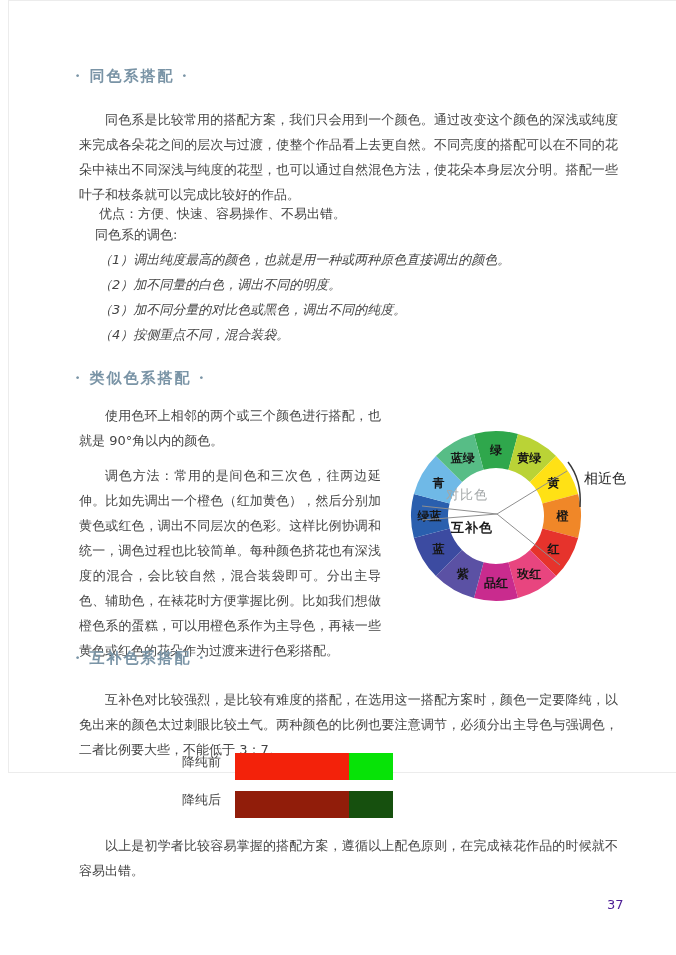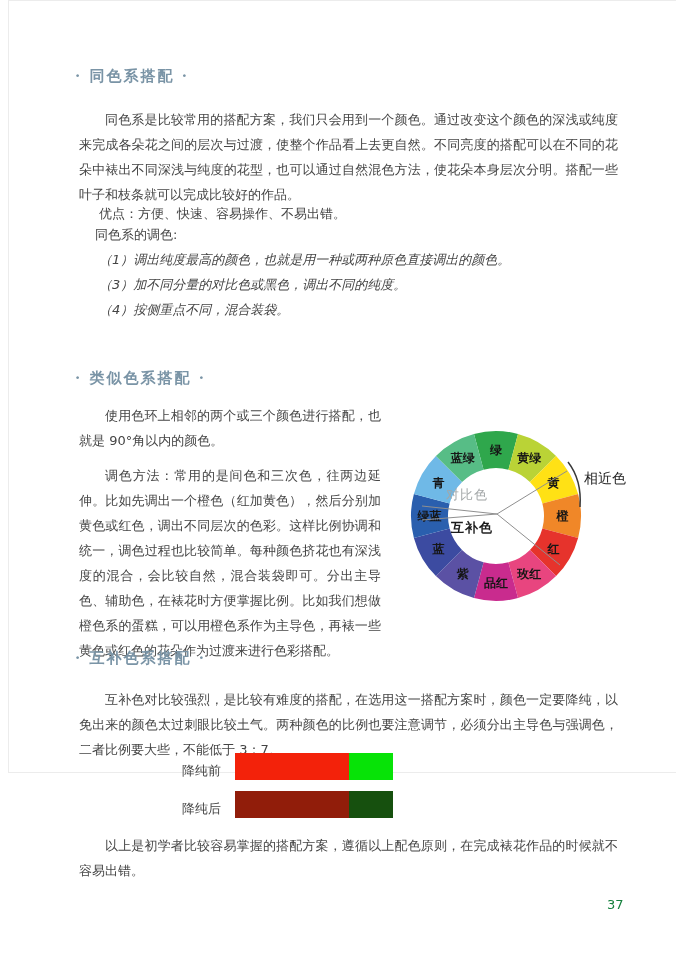--- a/index.html
+++ b/index.html
@@ -23,43 +23,44 @@
   }
   .body-text p{margin:10px;}
   .indent{text-indent:26px;}
   .steps{position:absolute;left:60px;width:559px;font-size:13px;line-height:25px;}
   .step{margin-left:30px;font-style:italic;}
   
   .wheel-wrap{position:absolute;left:379px;top:392px;width:240px;height:240px;}
   .wheel-wrap svg{display:block;}
   
   .bars{position:absolute;left:173px;top:752px;width:260px;}
-  .bar-row{display:flex;align-items:flex-end;height:27px;margin-bottom:11px;}
+  .bar-row{display:flex;align-items:flex-start;height:27px;margin-bottom:11px;}
   .bar-row .bar-label{width:53px;font-size:13px;color:#454545;}
   .bar-row .bar-track{display:flex;height:27px;}
   .bar-seg{height:27px;}
-  .page-number{position:absolute;left:598px;top:896px;font-size:13px;color:#15803d;}
+  .page-number{position:absolute;left:598px;top:896px;font-size:13px;color:#4c1d95;}
 </style>
 </head>
 <body>
 
 <div class="page">
 
   <h2 class="sec-heading" style="top:66px">· 同色系搭配 ·</h2>
 
   <div class="body-text" style="top:96px">
     <p class="indent">同色系是比较常用的搭配方案，我们只会用到一个颜色。通过改变这个颜色的深浅或纯度来完成各朵花之间的层次与过渡，使整个作品看上去更自然。不同亮度的搭配可以在不同的花朵中裱出不同深浅与纯度的花型，也可以通过自然混色方法，使花朵本身层次分明。搭配一些叶子和枝条就可以完成比较好的作品。</p>
   </div>
 
   <p class="body-text indent" style="top:196px;margin:4px">优点：方便、快速、容易操作、不易出错。</p>
 
   <p class="body-text indent" style="top:221px;margin:0">同色系的调色:</p>
 
   <div class="steps" style="top:246px">
     <div class="step">（1）调出纯度最高的颜色，也就是用一种或两种原色直接调出的颜色。</div>
+    <div class="step">（2）加不同量的白色，调出不同的明度。</div>
     <div class="step">（3）加不同分量的对比色或黑色，调出不同的纯度。</div>
     <div class="step">（4）按侧重点不同，混合装袋。</div>
   </div>
 
   <h2 class="sec-heading" style="top:368px">· 类似色系搭配 ·</h2>
 
   <div class="body-text" style="top:392px;width:322px">
     <p class="indent">使用色环上相邻的两个或三个颜色进行搭配，也就是 90°角以内的颜色。</p>
     <p class="indent">调色方法：常用的是间色和三次色，往两边延伸。比如先调出一个橙色（红加黄色），然后分别加黄色或红色，调出不同层次的色彩。这样比例协调和统一，调色过程也比较简单。每种颜色挤花也有深浅度的混合，会比较自然，混合装袋即可。分出主导色、辅助色，在裱花时方便掌握比例。比如我们想做橙色系的蛋糕，可以用橙色系作为主导色，再裱一些黄色或红色的花朵作为过渡来进行色彩搭配。</p>
   </div>

